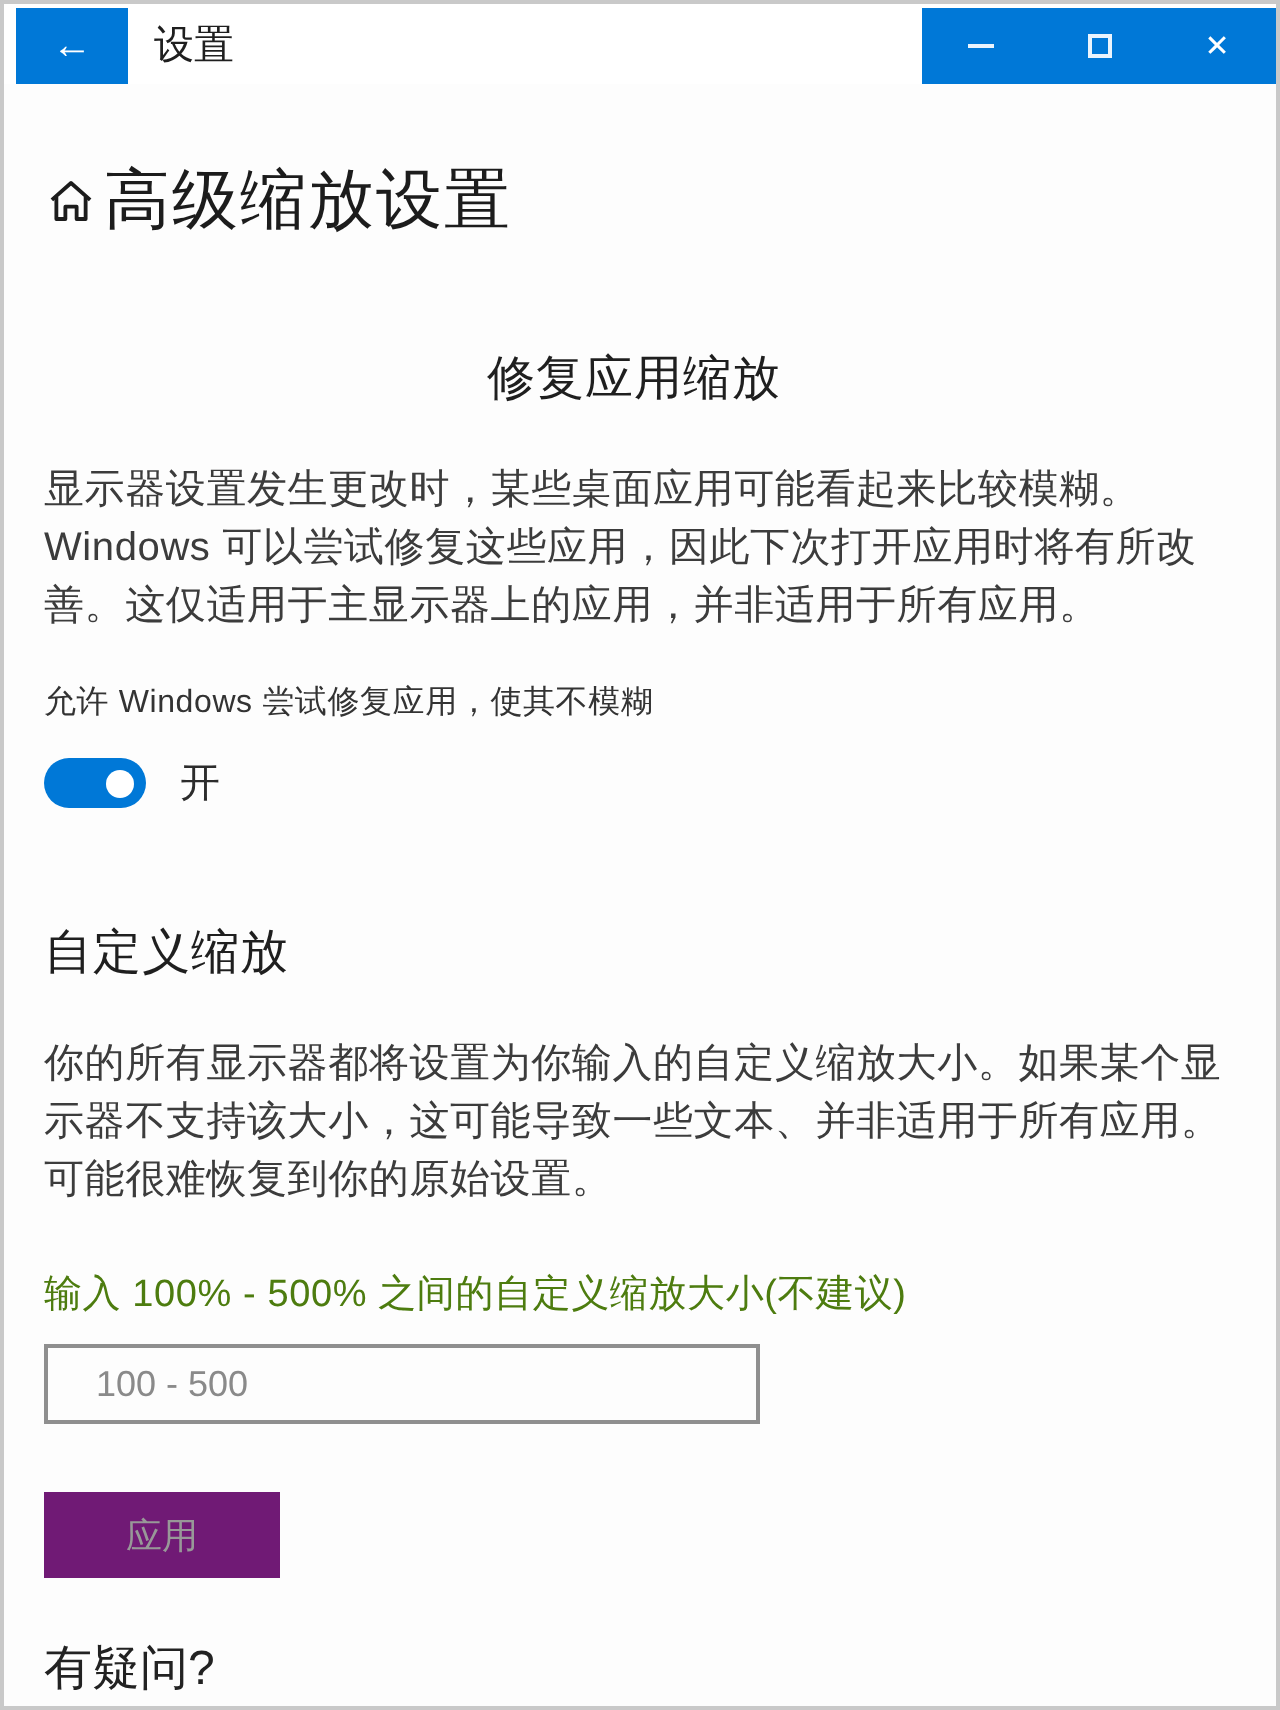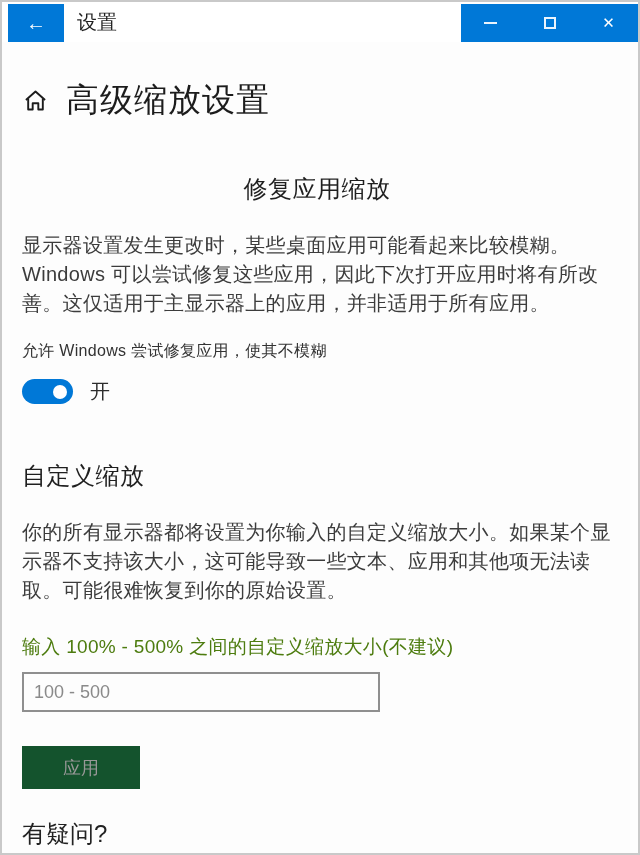--- a/index.html
+++ b/index.html
@@ -66,21 +66,21 @@
     width: 12px; height: 12px;
     border: 2px solid #eaf4fd;
     display: inline-block;
   }
   
   .content { padding: 0 26px 0 20px; }
   .page-header {
     margin-top: 36px;
     display: flex;
     align-items: center;
-    gap: 17px;
+    gap: 3px;
   }
   .home-icon { width: 27px; height: 27px; flex: 0 0 auto; }
   .home-icon svg { width: 100%; height: 100%; display: block; }
   .page-title {
     font-size: 33px;
     font-weight: 500;
     color: #1c1c1c;
     letter-spacing: 1px;
   }
   .section-heading {
@@ -137,30 +137,30 @@
     color: #4d7c0f;
     letter-spacing: 0.3px;
   }
   .scale-input {
     margin-top: 12px;
     width: 358px; height: 40px;
     border: 2px solid #8f8f8f;
     background: #fdfdfd;
     font-size: 18px;
     color: #333333;
-    padding: 0 10px;
+    padding: 0 24px;
     font-family: "Liberation Sans", "DejaVu Sans", sans-serif;
     outline: none;
     display: block;
   }
   .scale-input::placeholder { color: #8a8a8a; opacity: 1; }
   .apply-button {
     margin-top: 34px;
     width: 118px; height: 43px;
-    background: #14532d;
+    background: #701a75;
     border: none;
     font-size: 18px;
     color: #989898;
     font-family: "Liberation Sans", "DejaVu Sans", sans-serif;
     display: block;
   }
   .help-heading {
     margin-top: 29px;
     font-size: 24px;
     font-weight: 500;
@@ -206,21 +206,21 @@
     <p class="section-desc">显示器设置发生更改时，某些桌面应用可能看起来比较模糊。Windows 可以尝试修复这些应用，因此下次打开应用时将有所改善。这仅适用于主显示器上的应用，并非适用于所有应用。</p>
     <div class="toggle-label">允许 Windows 尝试修复应用，使其不模糊</div>
     <div class="toggle-row">
       <button class="toggle" role="switch" aria-checked="true">
         <span class="toggle-knob"></span>
       </button>
       <span class="toggle-state">开</span>
     </div>
 
     <h2 class="section-heading heading-custom">自定义缩放</h2>
-    <p class="section-desc">你的所有显示器都将设置为你输入的自定义缩放大小。如果某个显示器不支持该大小，这可能导致一些文本、应用和其他项无法读取。可能很难恢复到你的原始设置。</p>
+    <p class="section-desc">你的所有显示器都将设置为你输入的自定义缩放大小。如果某个显示器不支持该大小，这可能导致一些文本、并非适用于所有应用。可能很难恢复到你的原始设置。</p>
     <div class="input-label">输入 100% - 500% 之间的自定义缩放大小(不建议)</div>
     <input class="scale-input" type="text" placeholder="100 - 500" style="">
     <button class="apply-button">应用</button>
 
     <h3 class="help-heading">有疑问?</h3>
 
   </div>
 </div>
 
 </body></html>

